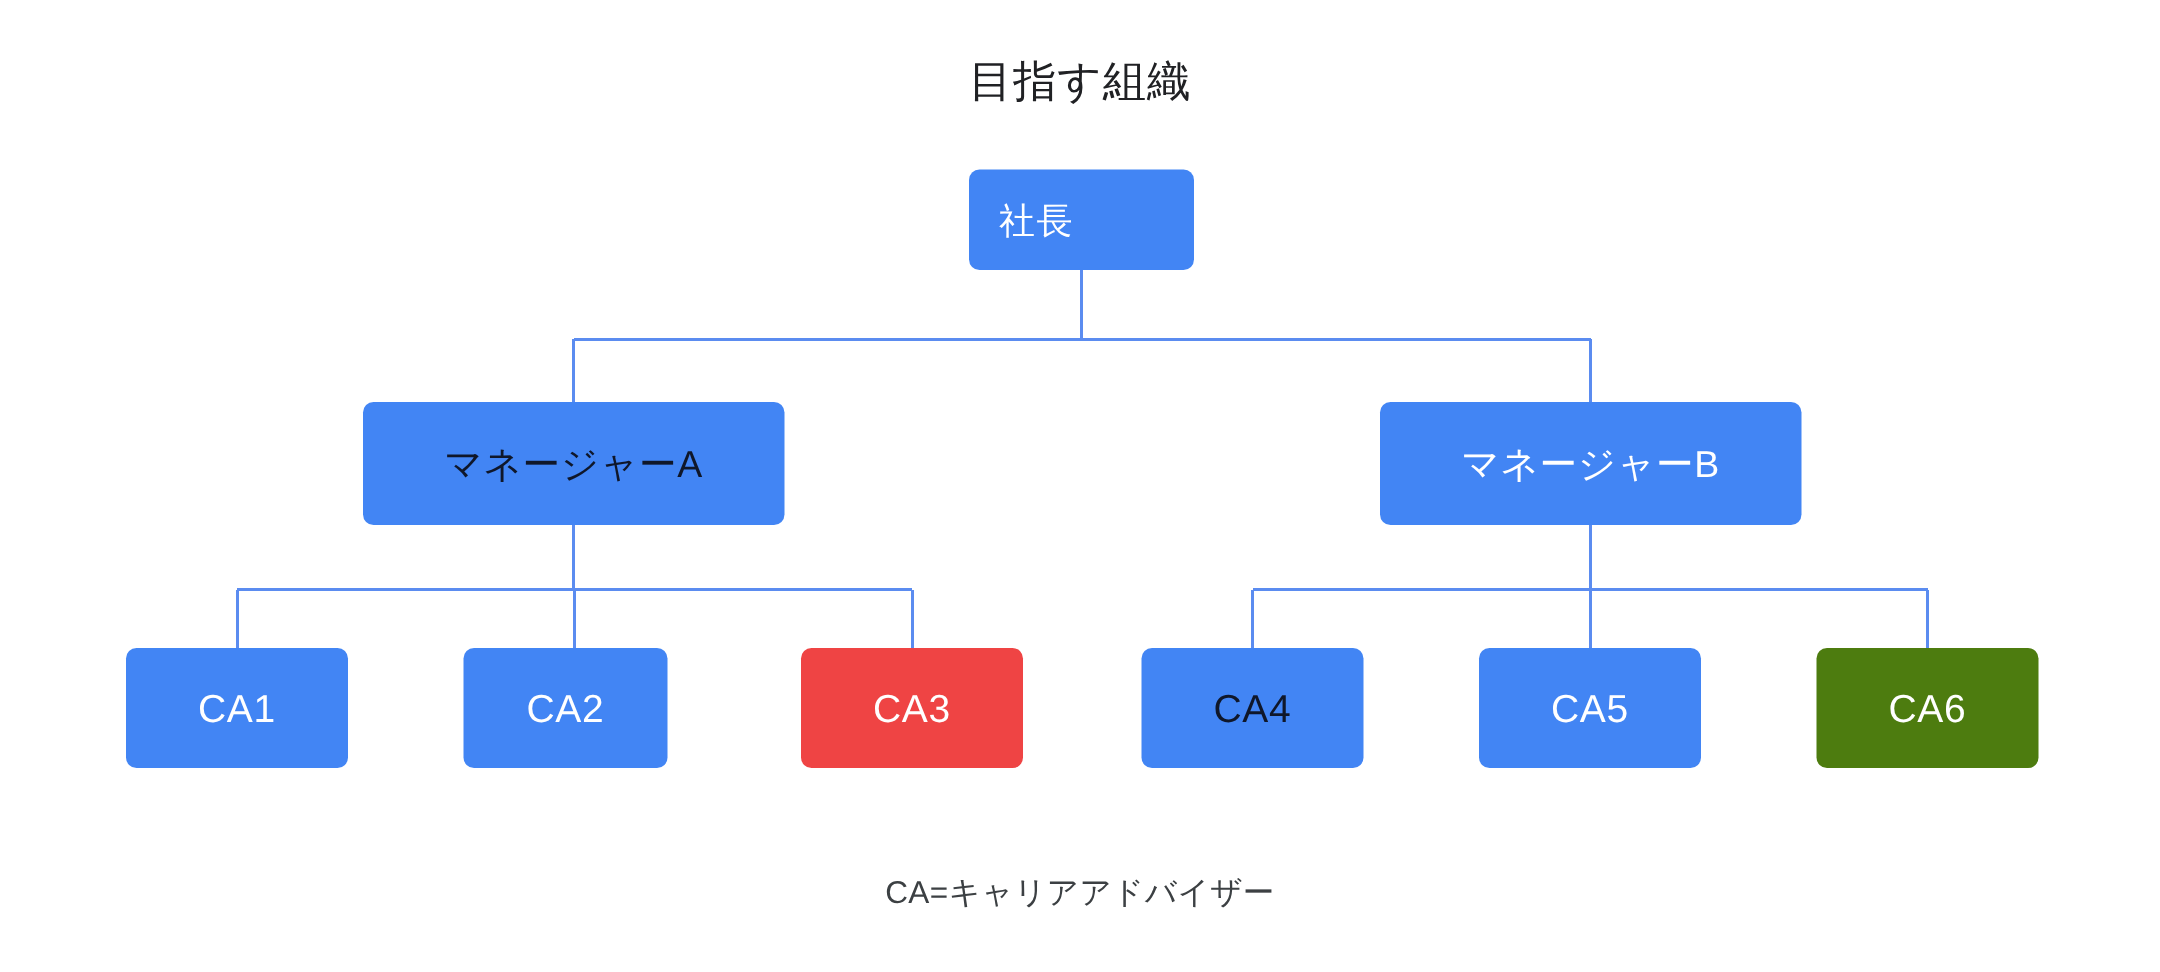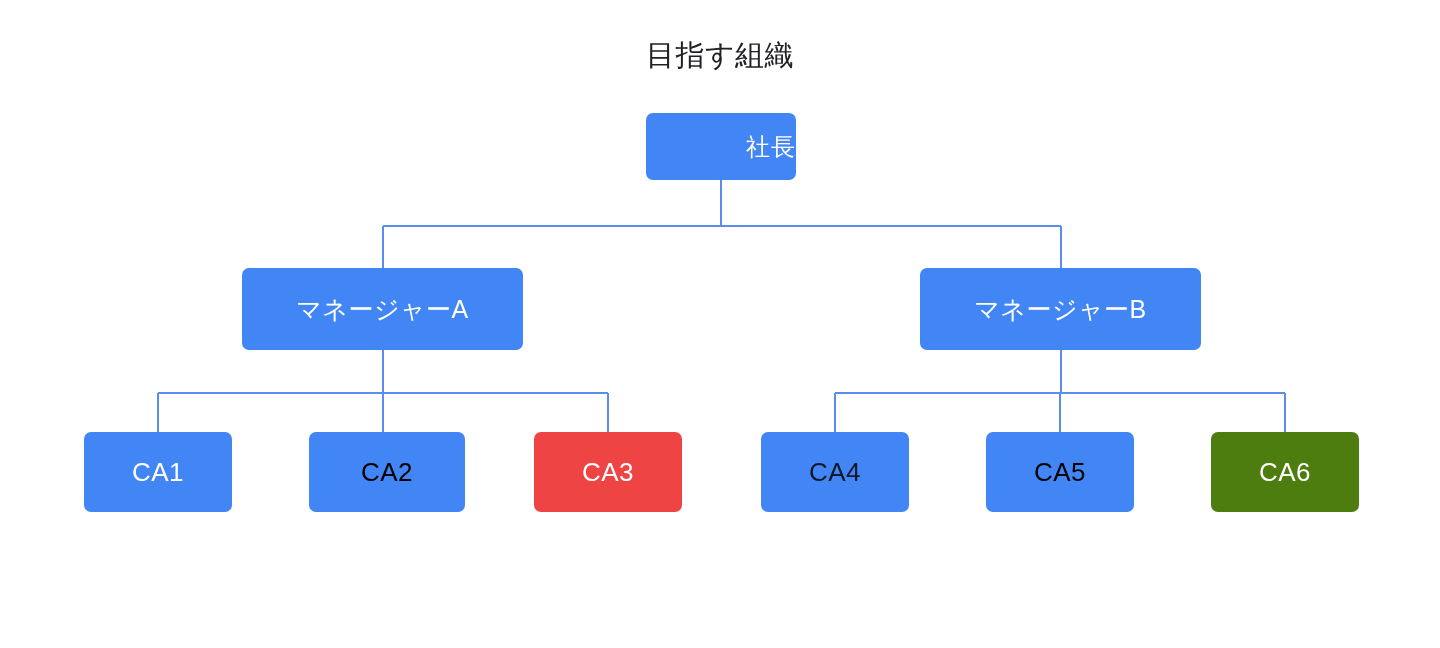--- a/index.html
+++ b/index.html
@@ -78,21 +78,21 @@
     white-space: pre;
     overflow: hidden;
   }
 
   
   .node.level-root {
     font-size: 24px;
     letter-spacing: 1px;
   }
   .node.level-root .node-label {
-    text-align: right;
+    text-align: left;
     margin-left: 20px;
   }
 
   
   .node.level-manager {
     font-size: 25px;
     letter-spacing: 0.5px;
   }
   .node.level-manager .node-label {
     text-align: center;
@@ -130,40 +130,41 @@
       <line x1="835" y1="393" x2="1285" y2="393" stroke="#5b8cf0" stroke-width="2" shape-rendering="crispEdges"></line>
       <line x1="835" y1="393" x2="835" y2="432" stroke="#5b8cf0" stroke-width="2" shape-rendering="crispEdges"></line>
       <line x1="1060" y1="393" x2="1060" y2="432" stroke="#5b8cf0" stroke-width="2" shape-rendering="crispEdges"></line>
       <line x1="1285" y1="393" x2="1285" y2="432" stroke="#5b8cf0" stroke-width="2" shape-rendering="crispEdges"></line>
     </svg>
 
   <div id="node-layer">
       <div class="node level-root" style="left: 646px; top: 113px; width: 150px; height: 67px; background: rgb(66, 133, 244); color: rgb(255, 255, 255);">
         <span class="node-label">社長</span>
       </div>
-      <div class="node level-manager" style="left: 242px; top: 268px; width: 281px; height: 82px; background: rgb(66, 133, 244); color: #ffffff;">
+      <div class="node level-manager" style="left: 242px; top: 268px; width: 281px; height: 82px; background: rgb(66, 133, 244); color: #0f172a;">
         <span class="node-label">マネージャーA</span>
       </div>
       <div class="node level-manager" style="left: 920px; top: 268px; width: 281px; height: 82px; background: rgb(66, 133, 244); color: rgb(255, 255, 255);">
         <span class="node-label">マネージャーB</span>
       </div>
       <div class="node level-advisor" style="left: 84px; top: 432px; width: 148px; height: 80px; background: rgb(66, 133, 244); color: rgb(255, 255, 255);">
         <span class="node-label">CA1</span>
       </div>
-      <div class="node level-advisor" style="left: 309px; top: 432px; width: 156px; height: 80px; background: rgb(66, 133, 244); color: #000000;">
+      <div class="node level-advisor" style="left: 309px; top: 432px; width: 136px; height: 80px; background: rgb(66, 133, 244); color: #ffffff;">
         <span class="node-label">CA2</span>
       </div>
       <div class="node level-advisor" style="left: 534px; top: 432px; width: 148px; height: 80px; background: #ef4444; color: rgb(255, 255, 255);">
         <span class="node-label">CA3</span>
       </div>
       <div class="node level-advisor" style="left: 761px; top: 432px; width: 148px; height: 80px; background: rgb(66, 133, 244); color: #0f172a;">
         <span class="node-label">CA4</span>
       </div>
-      <div class="node level-advisor" style="left: 986px; top: 432px; width: 148px; height: 80px; background: rgb(66, 133, 244); color: #000000;">
+      <div class="node level-advisor" style="left: 986px; top: 432px; width: 148px; height: 80px; background: rgb(66, 133, 244); color: #ffffff;">
         <span class="node-label">CA5</span>
       </div>
       <div class="node level-advisor" style="left: 1211px; top: 432px; width: 148px; height: 80px; background: #4d7c0f; color: rgb(255, 255, 255);">
         <span class="node-label">CA6</span>
       </div>
     </div>
 
+  <div class="diagram-caption">CA=キャリアアドバイザー</div>
 
 </div>
 
 </body></html>

